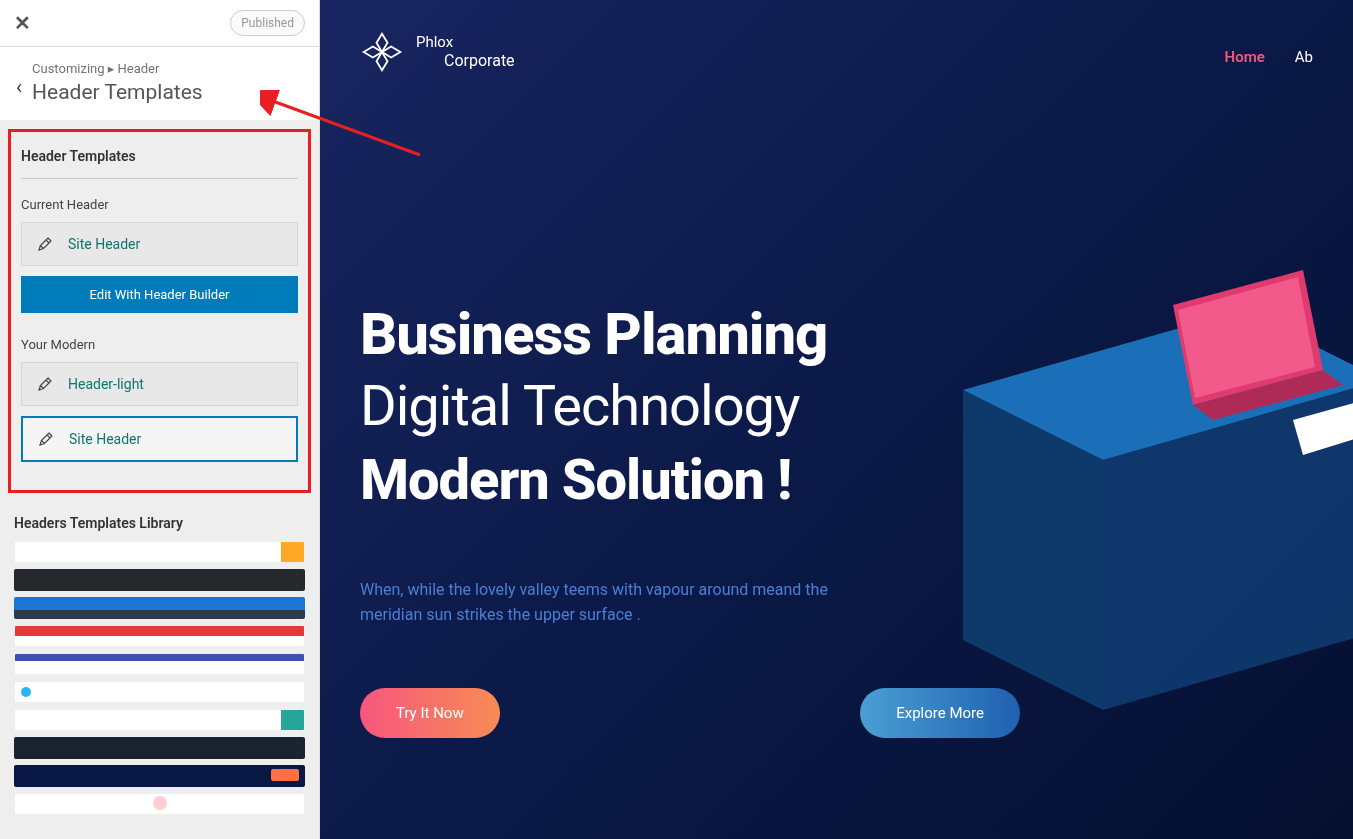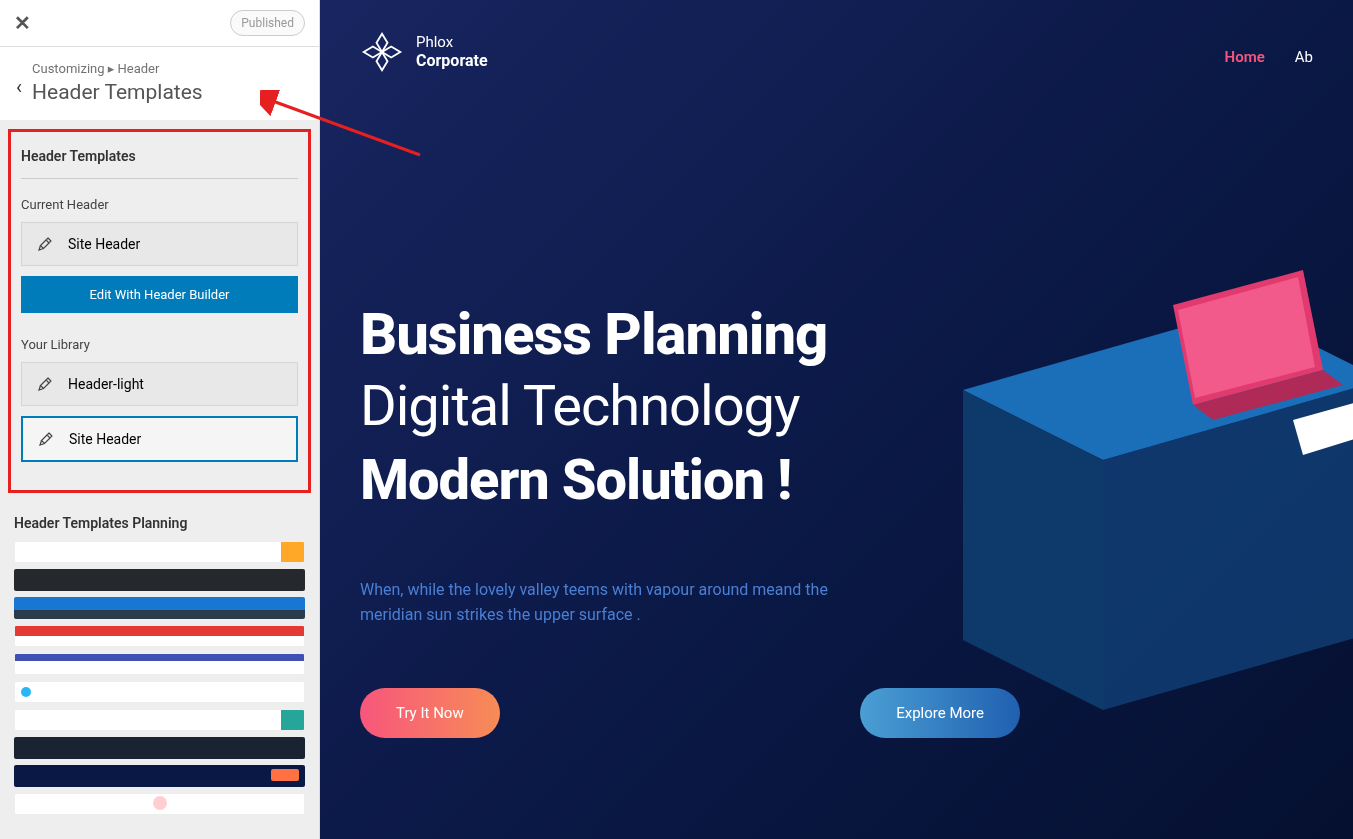--- a/index.html
+++ b/index.html
@@ -17,21 +17,21 @@
 .panel-body::-webkit-scrollbar { width: 14px; }
 .panel-body::-webkit-scrollbar-track { background: #f1f1f1; }
 .panel-body::-webkit-scrollbar-thumb { background: #c1c1c1; }
 .red-box { border: 3px solid #e62020; margin: 8px; padding: 10px 10px 18px 10px; background: #eee; }
 .section-heading { font-size: 14px; color: #333; font-weight: 600; padding: 6px 0 14px 0; border-bottom: 1px solid #ccc; margin-bottom: 18px; }
 .sub-label { font-size: 13px; color: #444; margin-bottom: 10px; }
 .hdr-item { display: flex; align-items: center; background: #e8e8e8; border: 1px solid #d5d5d5; padding: 12px 14px; margin-bottom: 10px; cursor: pointer; }
 .hdr-item.selected { background: #f5f5f5; border: 2px solid #007cba; }
 .tool-ico { margin-right: 14px; display: flex; align-items: center; }
 .tool-ico svg { width: 18px; height: 18px; stroke: #444; stroke-width: 1.6; fill: none; }
-.hdr-label { font-size: 14px; color: #000000; }
+.hdr-label { font-size: 14px; color: #0f766e; }
 .blue-btn { width: 100%; background: #007cba; color: #fff; border: none; padding: 11px; font-size: 13px; cursor: pointer; margin-bottom: 24px; }
 .lib-heading { font-size: 14px; color: #333; font-weight: 600; padding: 14px 14px 10px 14px; }
 .lib-list { padding: 0 14px; }
 .lib-thumb { height: 22px; margin-bottom: 6px; border-radius: 2px; cursor: pointer; }
 .t1 { background: linear-gradient(to right, #fff 0%, #fff 92%, #ffa726 92%); border: 1px solid #eee; }
 .t2 { background: #25282c; }
 .t3 { background: linear-gradient(to bottom, #1976d2 60%, #2a3b4c 60%); }
 .t4 { background: linear-gradient(to bottom, #e53935 50%, #fff 50%); border: 1px solid #eee; }
 .t5 { background: linear-gradient(to bottom, #3f51b5 35%, #fff 35%); border: 1px solid #eee; }
 .t6 { background: #fff; border: 1px solid #eee; position: relative; }
@@ -42,21 +42,21 @@
 .t9::after { content: ""; position: absolute; right: 6px; top: 4px; width: 28px; height: 12px; background: #ff7043; border-radius: 2px; }
 .t10 { background: #fff; border: 1px solid #eee; position: relative; }
 .t10::before { content: ""; position: absolute; left: 50%; top: 2px; transform: translateX(-50%); width: 14px; height: 14px; background: #ffcdd2; border-radius: 50%; }
 .arrow-svg { position: absolute; left: 260px; top: 90px; z-index: 50; pointer-events: none; }
 .preview { flex: 1; height: 100%; background: linear-gradient(135deg, #182560 0%, #0a1845 55%, #051030 100%); position: relative; overflow: hidden; }
 .site-header { display: flex; align-items: center; padding: 30px 40px; }
 .logo-wrap { display: flex; align-items: center; gap: 12px; }
 .logo-svg { width: 44px; height: 44px; }
 .logo-text { color: #fff; line-height: 1.2; }
 .logo-top { font-size: 15px; font-weight: 400; }
-.logo-bot { font-size: 16px; font-weight: 700; }
+.logo-bot { font-size: 16px; font-weight: 400; margin-left: 28px; }
 .nav { margin-left: auto; display: flex; gap: 30px; }
 .nav-item { font-size: 15px; color: #fff; cursor: pointer; margin-top: 9px; }
 .nav-item.active { color: #f7567c; font-weight: 600; }
 .hero { padding: 200px 0 0 40px; max-width: 700px; }
 .hero-title { font-size: 58px; font-weight: 800; color: #fff; line-height: 1.05; letter-spacing: -1px; }
 .hero-sub1 { font-size: 56px; font-weight: 400; color: #fff; margin-top: 8px; letter-spacing: -1px; }
 .hero-sub2 { font-size: 56px; font-weight: 800; color: #fff; margin-top: 8px; letter-spacing: -1px; }
 .hero-desc { font-size: 16px; color: #4a7fd4; margin-top: 64px; line-height: 1.6; max-width: 480px; }
 .hero-btns { display: flex; gap: 24px; margin-top: 60px; justify-content: space-between; }
 .btn { padding: 16px 36px; border-radius: 30px; font-size: 15px; color: #fff; border: none; cursor: pointer; }
@@ -87,21 +87,21 @@
         <span class="tool-ico">
           <svg viewBox="0 0 24 24">
               <path d="M14 6l-8 8 4 4 8-8"></path>
               <path d="M6 14l-2 6 6-2"></path>
               <path d="M16 4a3 3 0 104 4l-2-2z"></path>
             </svg>
         </span>
         <span class="hdr-label">Site Header</span>
       </div>
       <button class="blue-btn">Edit With Header Builder</button>
-      <div class="sub-label">Your Library</div>
+      <div class="sub-label">Your Modern</div>
       <div class="hdr-item">
         <span class="tool-ico">
           <svg viewBox="0 0 24 24">
               <path d="M14 6l-8 8 4 4 8-8"></path>
               <path d="M6 14l-2 6 6-2"></path>
               <path d="M16 4a3 3 0 104 4l-2-2z"></path>
             </svg>
         </span>
         <span class="hdr-label">Header-light</span>
       </div>
@@ -109,21 +109,21 @@
         <span class="tool-ico">
           <svg viewBox="0 0 24 24">
               <path d="M14 6l-8 8 4 4 8-8"></path>
               <path d="M6 14l-2 6 6-2"></path>
               <path d="M16 4a3 3 0 104 4l-2-2z"></path>
             </svg>
         </span>
         <span class="hdr-label">Site Header</span>
       </div>
     </div>
-    <div class="lib-heading">Header Templates Planning</div>
+    <div class="lib-heading">Headers Templates Library</div>
     <div class="lib-list">
       <div class="lib-thumb t1"></div>
       <div class="lib-thumb t2"></div>
       <div class="lib-thumb t3"></div>
       <div class="lib-thumb t4"></div>
       <div class="lib-thumb t5"></div>
       <div class="lib-thumb t6"></div>
       <div class="lib-thumb t7"></div>
       <div class="lib-thumb t8"></div>
       <div class="lib-thumb t9"></div>

